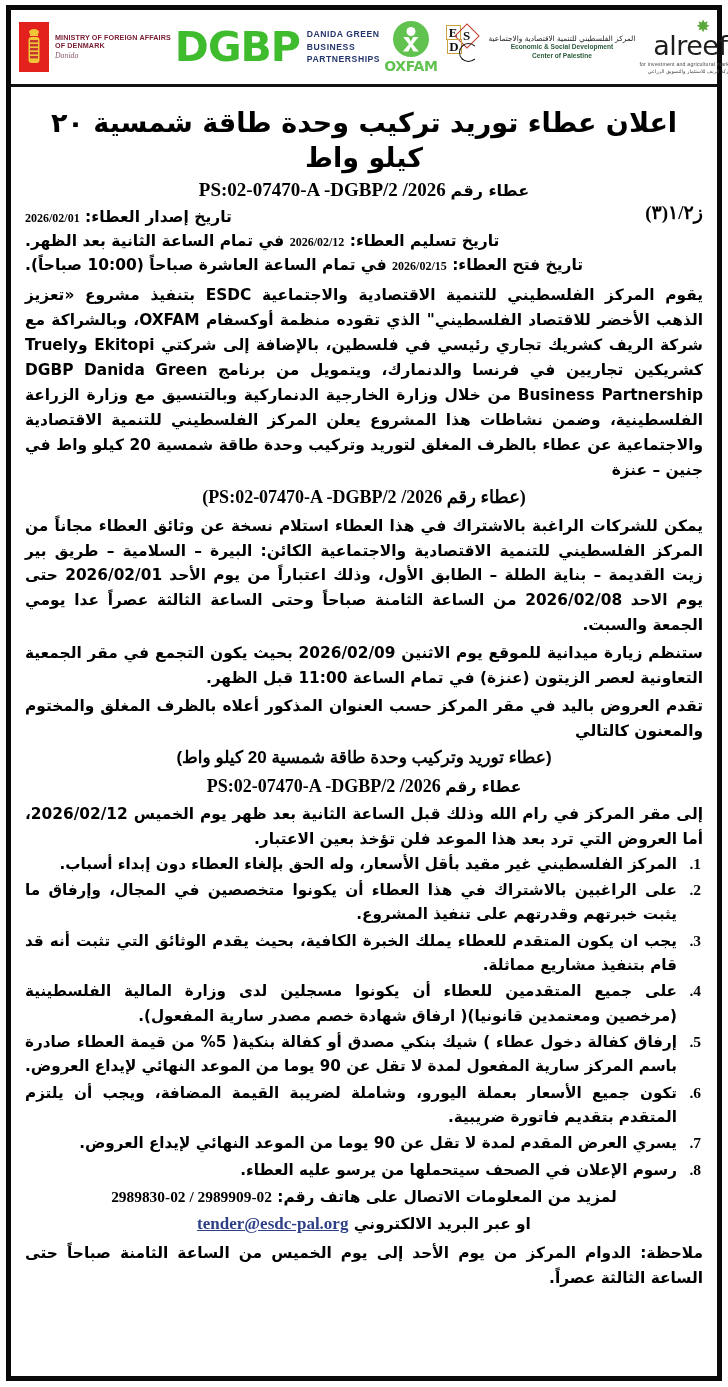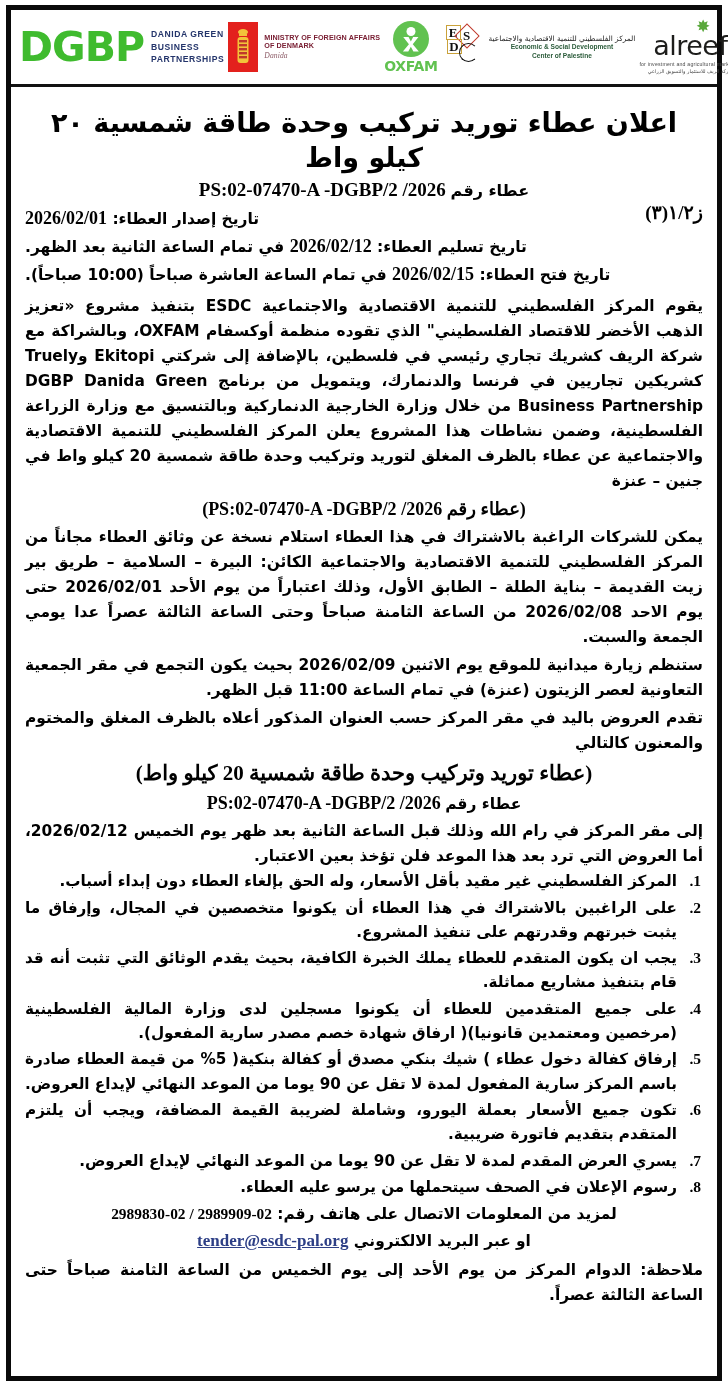--- a/index.html
+++ b/index.html
@@ -287,21 +287,21 @@
 
   .date-line {
     text-align: left;
     font-size: 15.5px;
     font-weight: bold;
     line-height: 1.55;
     white-space: nowrap;
     direction: rtl;
   }
   .date-line .lbl { font-family: "DejaVu Sans", sans-serif; }
-  .date-line .num { font-family: "Liberation Serif", serif; font-size: 18px; }
+  .date-line .num { font-family: "Liberation Serif", serif; font-size: 12px; }
 
   .para {
     font-size: 15.4px;
     font-weight: bold;
     line-height: 1.62;
     text-align: justify;
     text-align-last: right;
     margin: 6px 0 0;
   }
   .para.tight { margin-top: 3px; }
@@ -313,22 +313,22 @@
     font-weight: bold;
     line-height: 1.45;
     margin: 2px 0 0;
     font-family: "Liberation Serif", serif;
   }
   .center-line .ar {
     font-family: "DejaVu Sans", sans-serif;
     font-size: 15.5px;
   }
   .center-line.ar-only {
-    font-family: Liberation Serif, serif;
-    font-size: 21px;
+    font-family: Liberation Sans, sans-serif;
+    font-size: 17px;
   }
 
   .section-title {
     font-size: 16.5px;
     font-weight: bold;
     text-decoration: underline;
     margin: 8px 0 2px;
     text-align: right;
   }
 
@@ -392,29 +392,20 @@
     margin-top: 4px;
   }
 </style>
 </head>
 <body>
 
 <div class="page">
   <div class="ad-frame">
 
     <div class="logo-strip">
-
-      <div class="logo dgbp">
-        <div class="dgbp-mark">DGBP</div>
-        <div class="dgbp-words">
-          <div>DANIDA GREEN</div>
-          <div>BUSINESS</div>
-          <div>PARTNERSHIPS</div>
-        </div>
-      </div>
 
       <div class="logo denmark">
         <div class="dk-crest">
           <svg width="20" height="40" viewBox="0 0 20 40" aria-hidden="true">
             <ellipse cx="10" cy="5" rx="5" ry="3" fill="#f2c43a"></ellipse>
             <rect x="6" y="7" width="8" height="2" fill="#f2c43a"></rect>
             <rect x="4.5" y="10" width="11" height="26" rx="3" fill="#f2c43a"></rect>
             <rect x="6" y="13" width="8" height="2.4" fill="#c0392b"></rect>
             <rect x="6" y="17" width="8" height="2.4" fill="#c0392b"></rect>
             <rect x="6" y="21" width="8" height="2.4" fill="#c0392b"></rect>
@@ -422,20 +413,29 @@
             <rect x="6" y="29" width="8" height="2.4" fill="#c0392b"></rect>
           </svg>
         </div>
         <div class="dk-text">
           <div>MINISTRY OF FOREIGN AFFAIRS</div>
           <div>OF DENMARK</div>
           <div class="sub">Danida</div>
         </div>
       </div>
 
+      <div class="logo dgbp">
+        <div class="dgbp-mark">DGBP</div>
+        <div class="dgbp-words">
+          <div>DANIDA GREEN</div>
+          <div>BUSINESS</div>
+          <div>PARTNERSHIPS</div>
+        </div>
+      </div>
+
       <div class="logo oxfam">
         <div class="ox-badge"></div>
         <div class="ox-word">OXFAM</div>
       </div>
 
       <div class="logo esdc">
         <div class="esdc-mark">
           <div class="bx bx-e">E</div>
           <div class="bx bx-s">
               <span>S</span>

